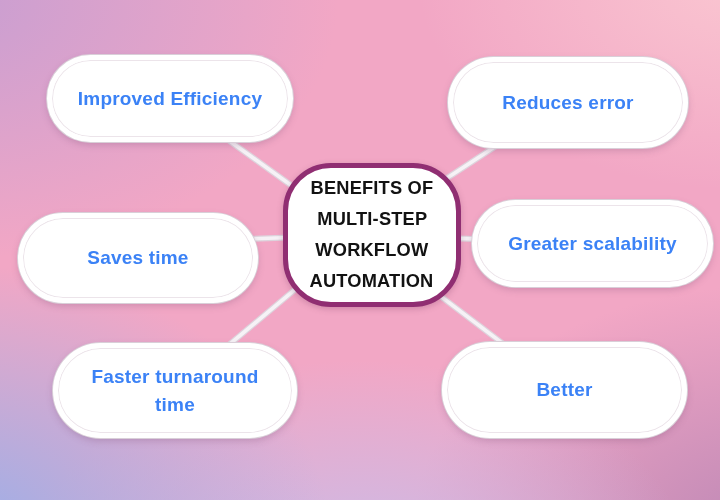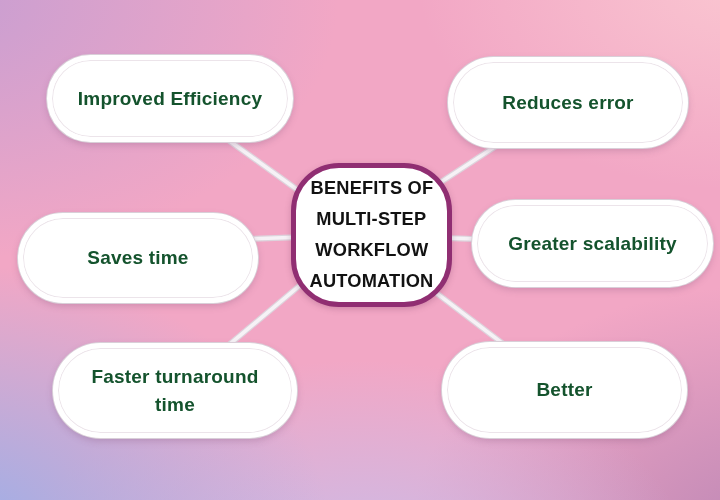--- a/index.html
+++ b/index.html
@@ -57,41 +57,41 @@
       inset 0 0 0 1px #ece4ea;
     display: flex;
     flex-direction: column;
     align-items: center;
     justify-content: center;
     text-align: center;
   }
   .pill-line {
     font-size: 19px;
     font-weight: 700;
-    color: #14532d;
+    color: #3b82f6;
     line-height: 1.45;
     letter-spacing: 0.2px;
     white-space: nowrap;
   }
 
   
   .n1 { left: 47px;  top: 55px;  width: 246px; height: 87px; }
   .n2 { left: 448px; top: 57px;  width: 240px; height: 91px; }
   .n3 { left: 18px;  top: 198px; width: 240px; height: 90px; margin-top: 15px; }
   .n4 { left: 472px; top: 200px; width: 241px; height: 87px; }
   .n5 { left: 53px;  top: 343px; width: 244px; height: 95px; }
   .n6 { left: 442px; top: 342px; width: 245px; height: 96px; gap: 24px; }
 
   .center-node {
     position: absolute;
     z-index: 3;
     box-sizing: border-box;
-    left: 291px;
+    left: 283px;
     top: 163px;
-    width: 161px;
+    width: 178px;
     height: 144px;
     background: #ffffff;
     border: 5px solid #902e72;
     border-radius: 48px;
     box-shadow: 0 2px 6px rgba(100, 40, 80, 0.25);
     display: flex;
     flex-direction: column;
     align-items: center;
     justify-content: center;
     text-align: center;

